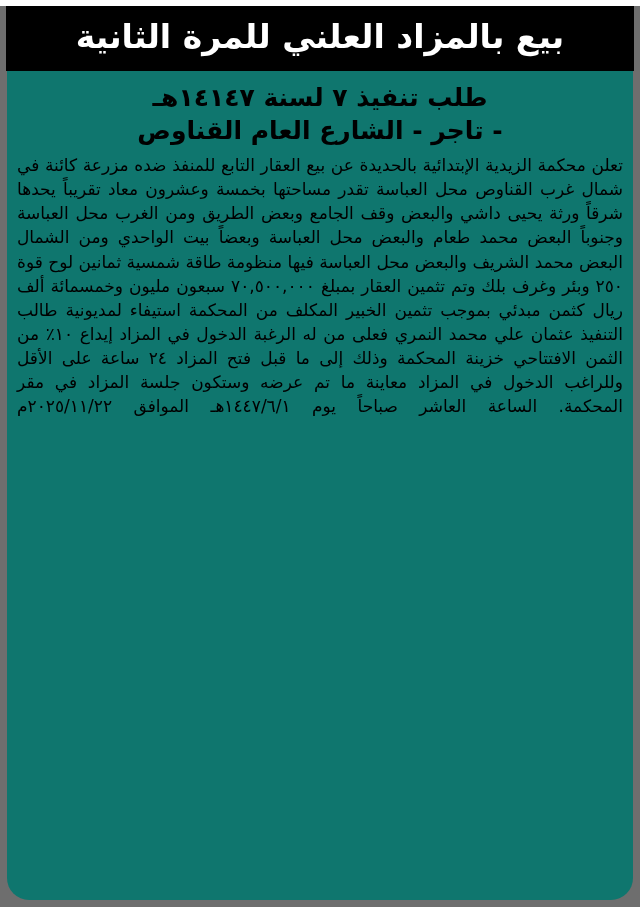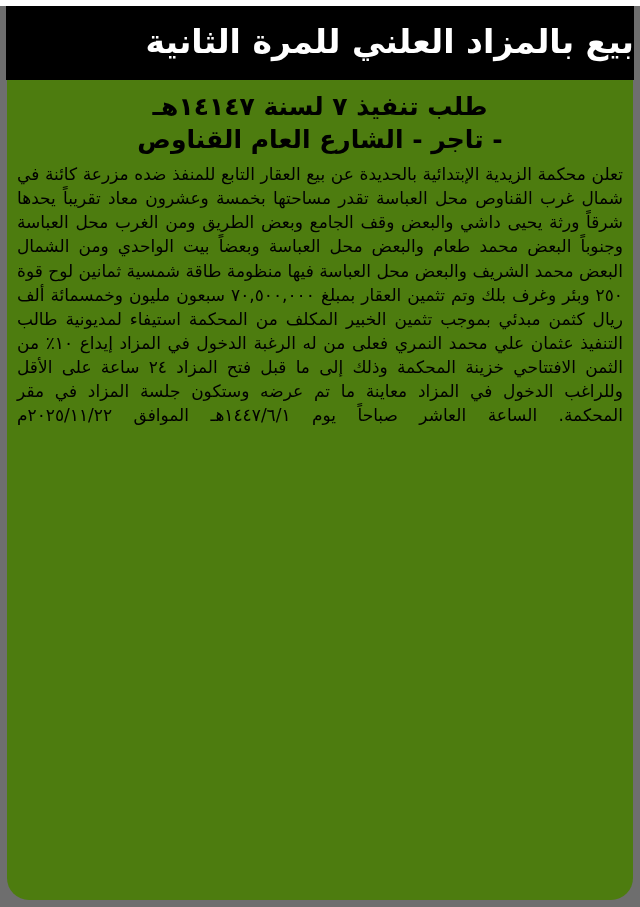--- a/index.html
+++ b/index.html
@@ -28,27 +28,27 @@
   
   .top-gutter {
     height: 6px;
     background: #ffffff;
     flex: 0 0 auto;
   }
 
   
   .banner {
     flex: 0 0 auto;
-    height: 74px;
+    height: 65px;
     margin: 0 6px;
     background: #000000;
     color: #ffffff;
     display: flex;
     align-items: center;
-    justify-content: flex-start;
+    justify-content: center;
     overflow: hidden;
   }
   .banner-title {
     font-size: 33px;
     font-weight: bold;
     line-height: 1;
     letter-spacing: 0px;
     white-space: nowrap;
     color: #ffffff;
     text-align: center;
@@ -58,21 +58,21 @@
   
   .card-wrap {
     flex: 1 1 auto;
     background: #6e6e6e;
     padding: 0 7px 7px 7px;
     box-sizing: border-box;
     min-height: 0;
   }
   .card {
     height: 100%;
-    background: #4d7c0f;
+    background: #0f766e;
     border-bottom-left-radius: 22px;
     border-bottom-right-radius: 22px;
     box-sizing: border-box;
     padding: 10px 9px 6px 9px;
     overflow: hidden;
     display: flex;
     flex-direction: column;
   }
 
   

